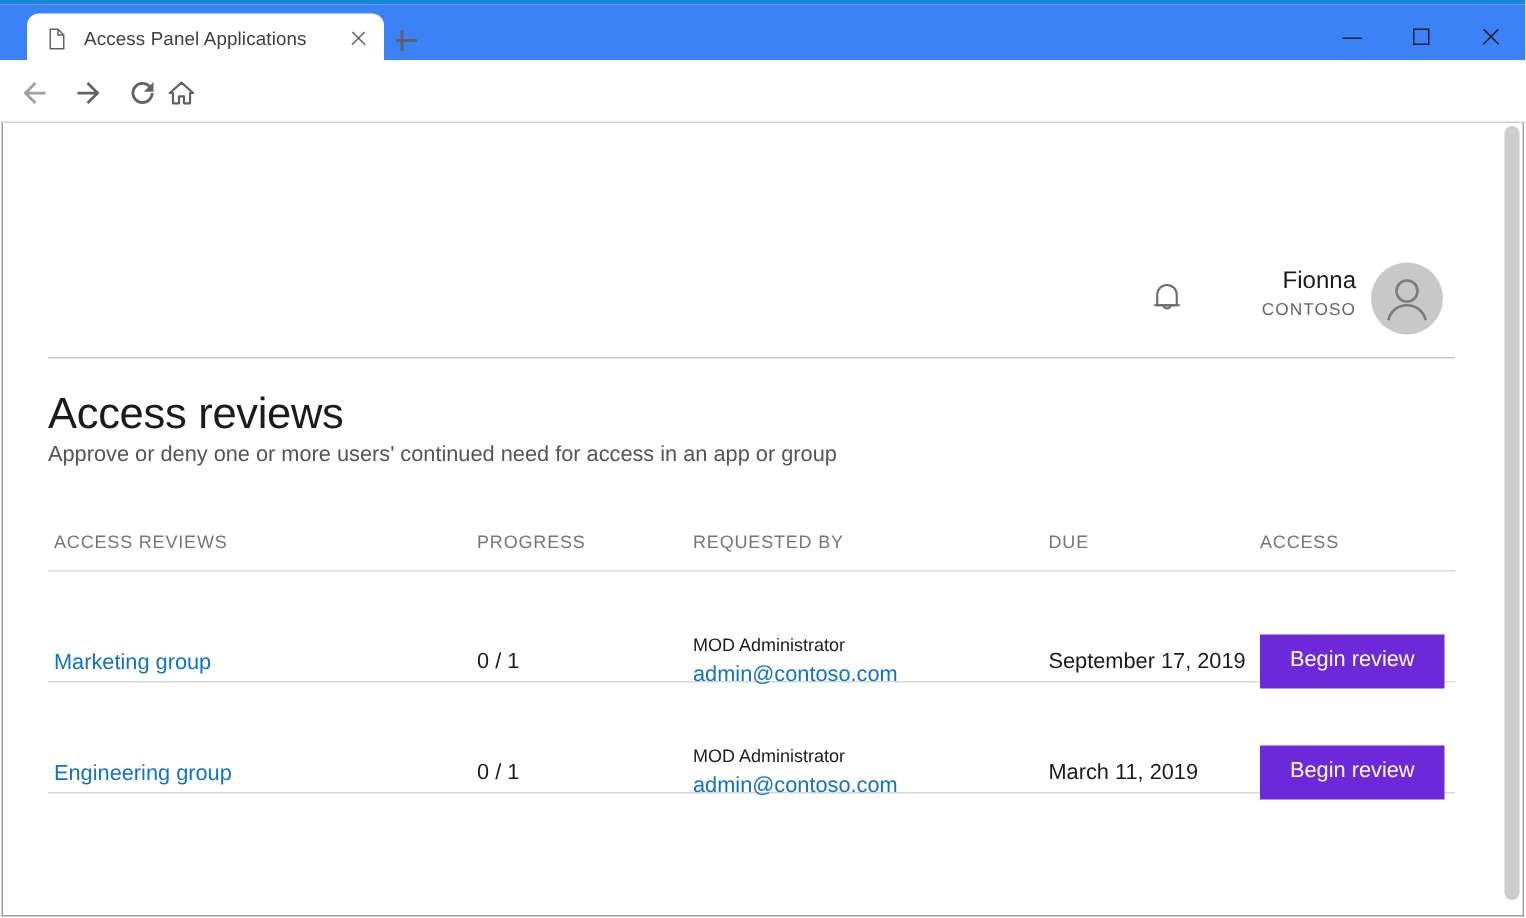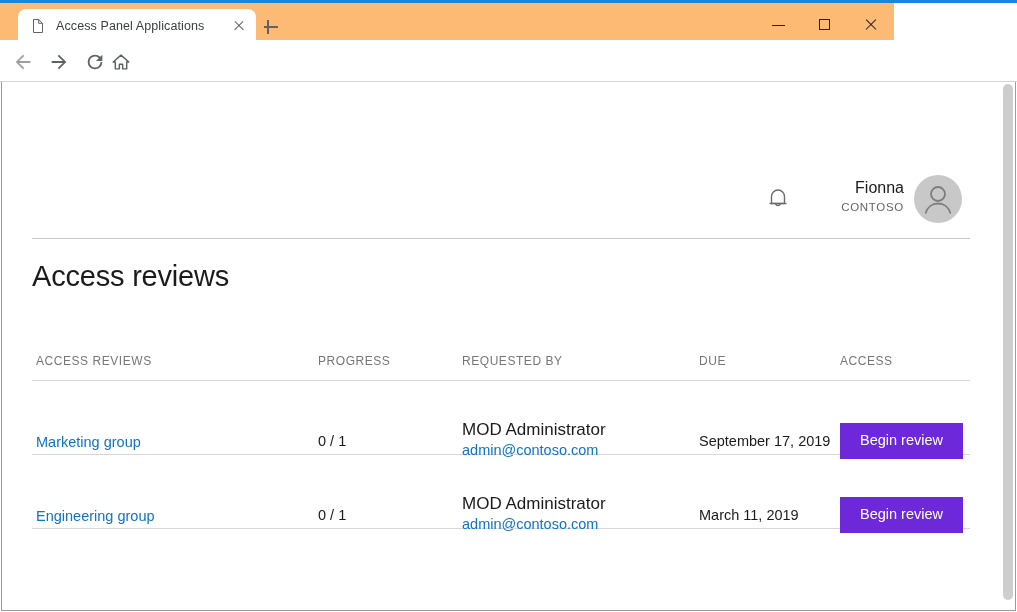--- a/index.html
+++ b/index.html
@@ -27,23 +27,23 @@
   .titlebar-accent {
     position: absolute;
     top: 0; left: 0;
     width: 1017px;
     height: 3px;
     background: #1a86d9;
   }
   .tabstrip {
     position: absolute;
     top: 3px; left: 0;
-    width: 894px;
+    width: 1017px;
     height: 37px;
-    background: #fdba74;
+    background: #3b82f6;
   }
   .tab {
     position: absolute;
     top: 6px;
     left: 18px;
     width: 238px;
     height: 34px;
     background: #ffffff;
     border-radius: 8px 8px 0 0;
     display: flex;
@@ -368,21 +368,21 @@
   }
   .cell-text {
     font-size: 14.5px;
     color: #1b1b1b;
   }
   .trow .c-name { top: 52px; }
   .trow .c-prog { top: 52px; }
   .trow .c-due  { top: 52px; }
   .trow .c-req  { top: 39px; }
   .trow .c-act  { top: 42px; }
-  .req-name { font-size: 17px; color: #1b1b1b; line-height: 20px; }
+  .req-name { font-size: 12px; color: #1b1b1b; line-height: 20px; }
   .req-mail { font-size: 14.5px; color: #0f73c7; line-height: 20px; text-decoration: none; display: block; }
   .btn-primary {
     display: inline-block;
     background: #6d28d9;
     color: #ffffff;
     font-size: 14.5px;
     padding: 10px 20px 11px;
     border: none;
     font-family: "Liberation Sans", sans-serif;
     cursor: pointer;
@@ -502,20 +502,21 @@
           <svg viewBox="0 0 48 48" width="48" height="48">
             <circle cx="24" cy="19" r="7" fill="none" stroke="#7d7d7d" stroke-width="1.8"></circle>
             <path d="M11.5 38.5c1.6-6.4 6.7-10 12.5-10s10.9 3.6 12.5 10" fill="none" stroke="#7d7d7d" stroke-width="1.8"></path>
           </svg>
         </span>
       </div>
 
       <div class="header-rule"></div>
 
       <div class="page-title">Access reviews</div>
+      <div class="page-sub">Approve or deny one or more users' continued need for access in an app or group</div>
 
       <div class="table">
 
         <div class="thead">
           <span class="cell th c-name">ACCESS REVIEWS</span>
           <span class="cell th c-prog">PROGRESS</span>
           <span class="cell th c-req">REQUESTED BY</span>
           <span class="cell th c-due">DUE</span>
           <span class="cell th c-act">ACCESS</span>
         </div>

